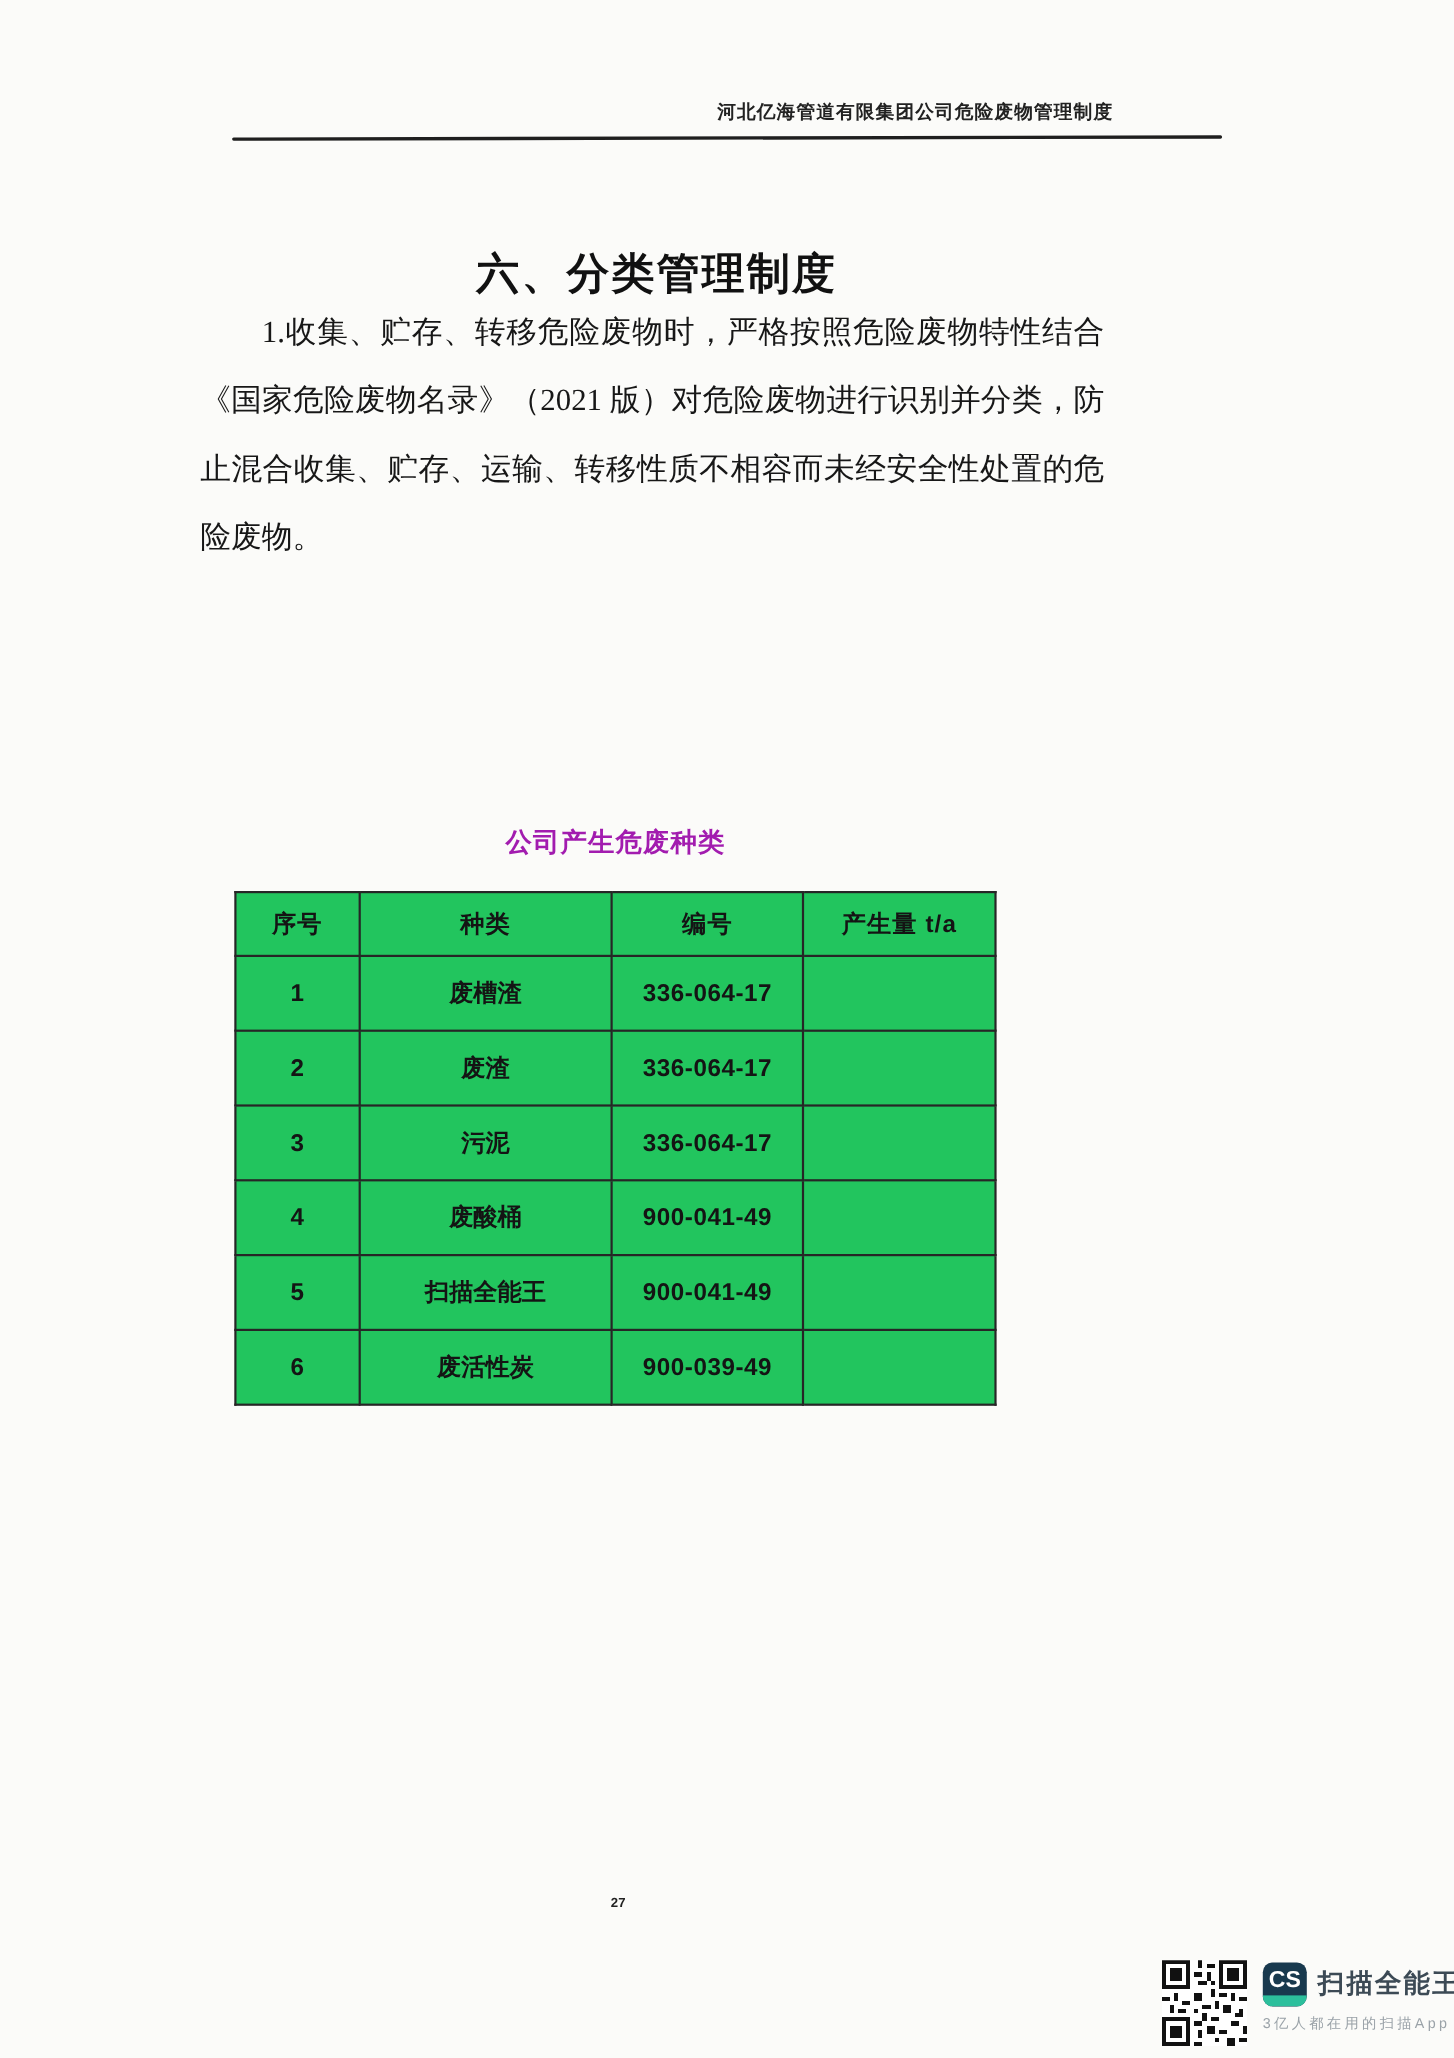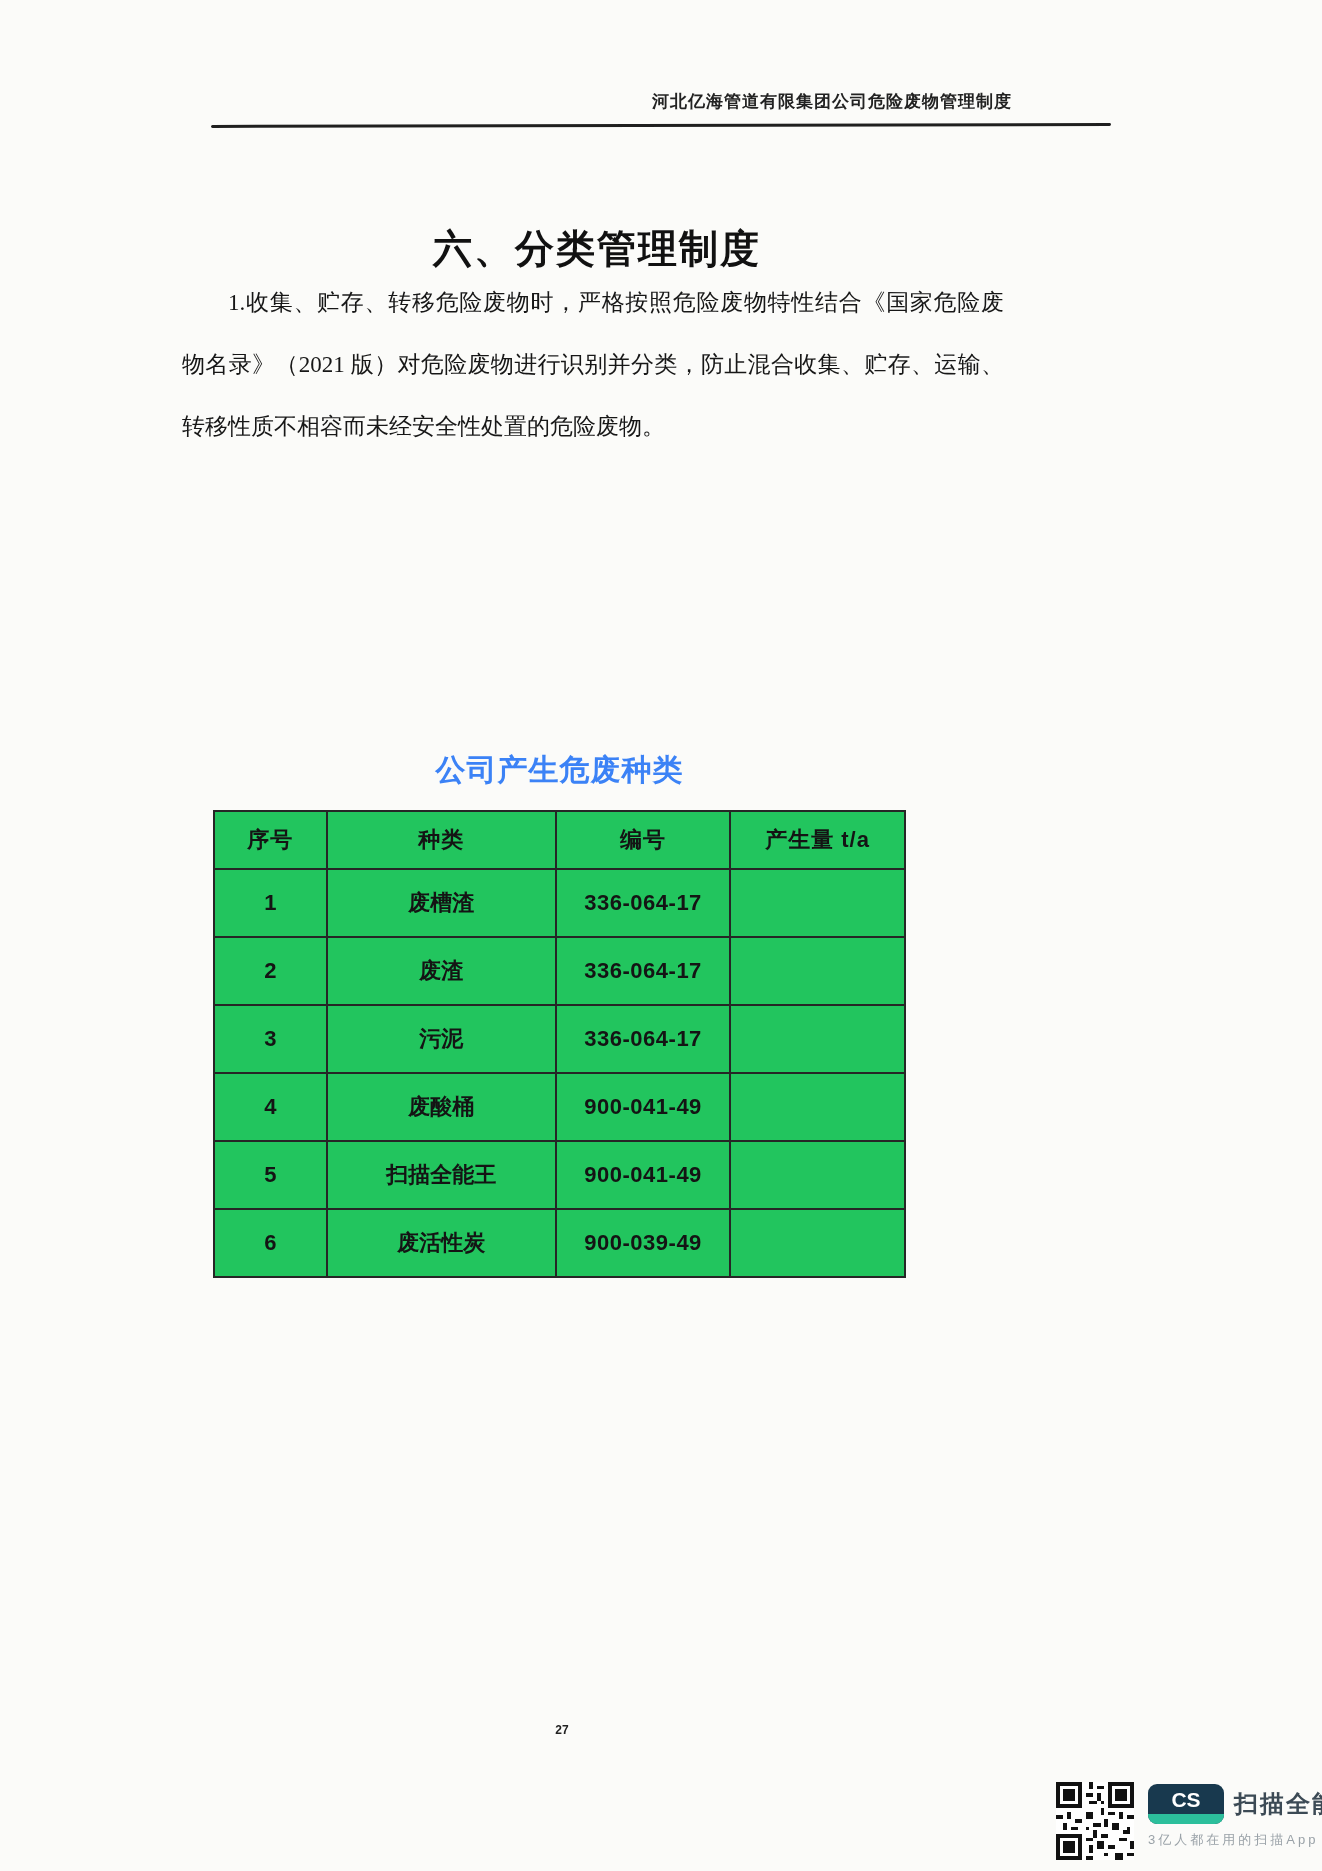--- a/index.html
+++ b/index.html
@@ -28,30 +28,30 @@
   .doc-title{
     position:absolute;top:222px;left:182px;width:830px;margin:0;
     text-align:center;
     font-family:"Liberation Sans","DejaVu Sans",sans-serif;
     font-size:39px;font-weight:800;color:#111;
     letter-spacing:2px;
   }
   
   .body-text{
     position:absolute;left:182px;width:822px;
-    font-size:23px;font-weight:500;line-height:62px;
+    font-size:28px;font-weight:500;line-height:62px;
     text-align:justify;color:#171717;
   }
   .body-text p{margin:0 0 20px 0;text-indent:2em;}
   
   .table-caption{
     position:absolute;top:750px;left:213px;width:693px;
     text-align:center;
     font-family:"Liberation Sans","DejaVu Sans",sans-serif;
-    font-size:30px;font-weight:800;color:#3b82f6;
+    font-size:24px;font-weight:800;color:#a21caf;
     letter-spacing:1px;
   }
   
   .waste-table{
     position:absolute;top:810px;left:213px;width:693px;
     border-collapse:collapse;
     font-family:"Liberation Sans","DejaVu Sans",sans-serif;
     color:#141414;
   }
   .waste-table th,.waste-table td{
@@ -78,21 +78,21 @@
   
   .watermark{
     position:absolute;top:1782px;left:1056px;
     display:flex;align-items:flex-start;
   }
   .qr{width:78px;height:78px;display:block;}
   .wm-right{margin-left:14px;padding-top:2px;}
   .wm-row{display:flex;align-items:center;}
   .cs-logo{
     width:40px;height:40px;border-radius:9px;overflow:hidden;
-    background:#18394e;position:relative;flex:0 0 auto;padding-left:36px;
+    background:#18394e;position:relative;flex:0 0 auto;
   }
   .cs-logo-text{
     position:absolute;top:1px;left:0;width:100%;height:30px;
     display:flex;align-items:center;justify-content:center;
     color:#ffffff;font-family:"Liberation Sans","DejaVu Sans",sans-serif;
     font-size:21px;font-weight:800;letter-spacing:0;
   }
   .cs-logo-strip{
     position:absolute;bottom:0;left:0;width:100%;height:10px;
     background:#2cbf9c;

